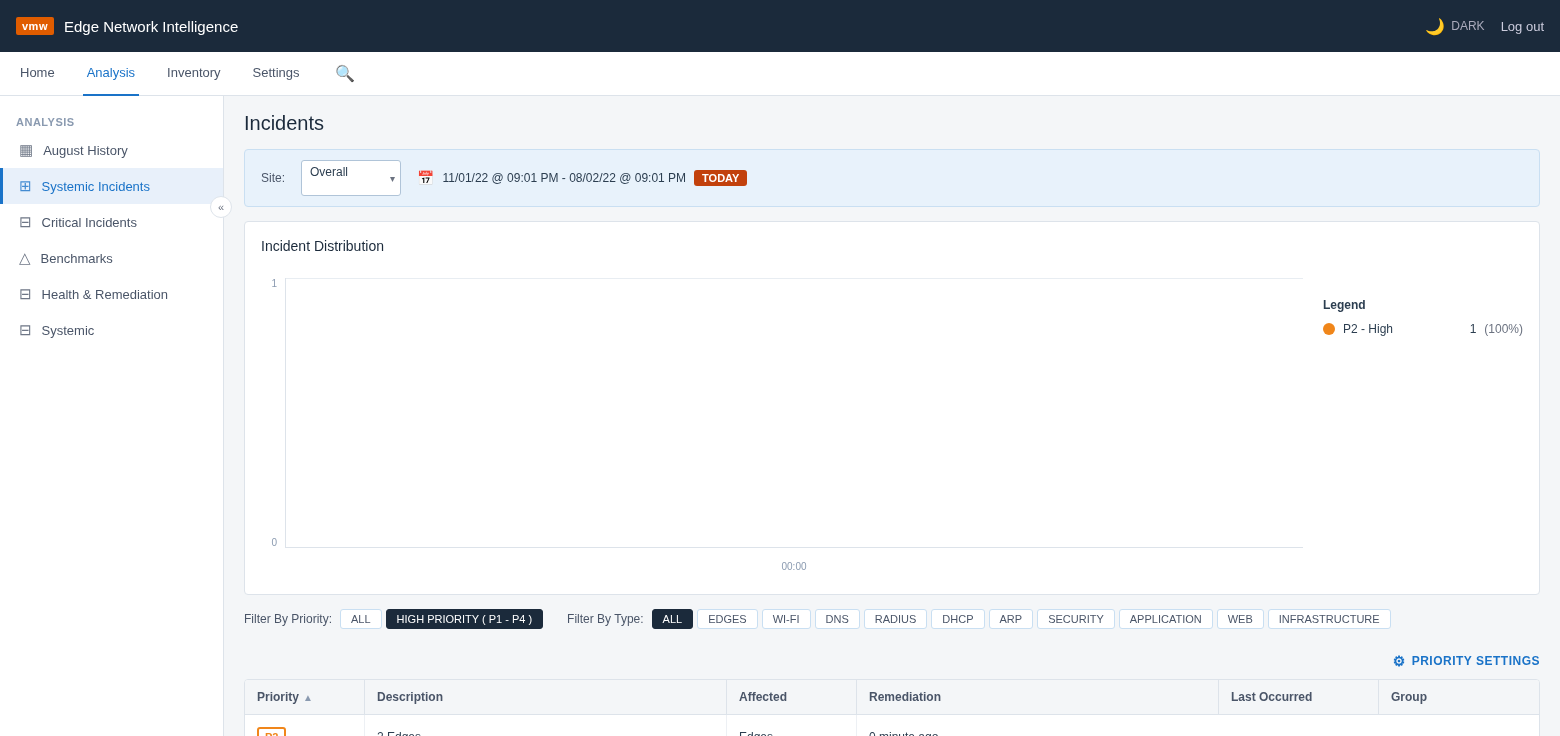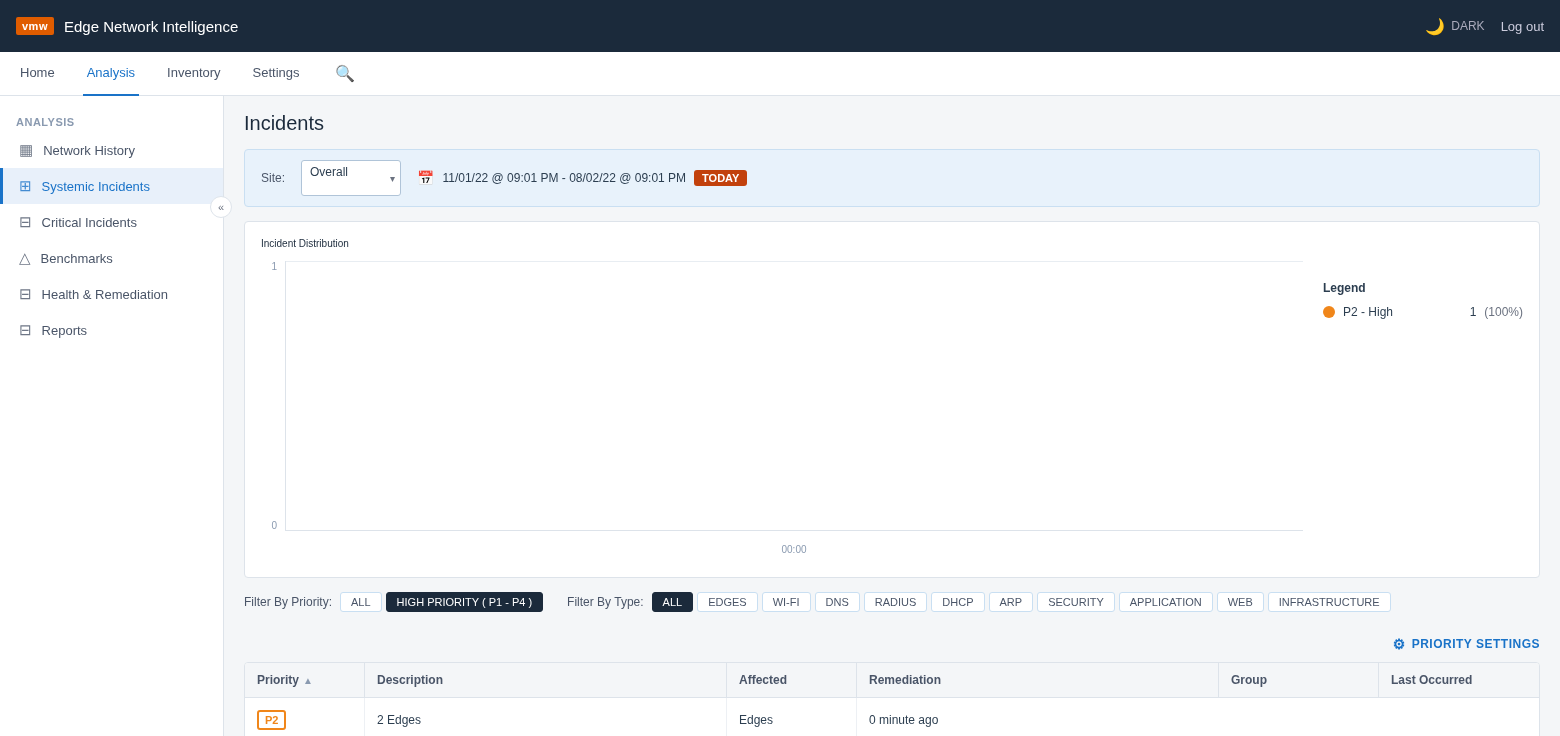--- a/index.html
+++ b/index.html
@@ -171,21 +171,21 @@
     }
 
     
     .chart-card {
       background: white;
       border: 1px solid #dde3ea;
       border-radius: 4px;
       padding: 16px;
       margin-bottom: 14px;
     }
-    .chart-title { font-size: 10px; font-weight: 500; color: #1b2a3b; margin-bottom: 12px; }
+    .chart-title { font-size: 14px; font-weight: 500; color: #1b2a3b; margin-bottom: 24px; }
     .chart-area {
       display: flex;
       gap: 20px;
       align-items: flex-start;
     }
     .chart-plot {
       flex: 1;
       position: relative;
       height: 300px;
     }
@@ -378,41 +378,41 @@
 </div>
 
 <div class="main-layout">
 
   <div class="sidebar" style="position:relative;">
     <div class="collapse-btn">«</div>
     <div class="sidebar-section-label">Analysis</div>
 
     <div class="sidebar-item">
       <span class="sidebar-icon">▦</span>
-      <span>Network History</span>
+      <span>August History</span>
     </div>
     <div class="sidebar-item active">
       <span class="sidebar-icon">⊞</span>
       <span>Systemic Incidents</span>
     </div>
     <div class="sidebar-item">
       <span class="sidebar-icon">⊟</span>
       <span>Critical Incidents</span>
     </div>
     <div class="sidebar-item">
       <span class="sidebar-icon">△</span>
       <span>Benchmarks</span>
     </div>
     <div class="sidebar-item">
       <span class="sidebar-icon">⊟</span>
       <span>Health &amp; Remediation</span>
     </div>
     <div class="sidebar-item">
       <span class="sidebar-icon">⊟</span>
-      <span>Reports</span>
+      <span>Systemic</span>
     </div>
   </div>
 
   <div class="content">
     <h1 class="page-title">Incidents</h1>
 
     <div class="filter-bar">
       <span class="filter-label">Site:</span>
       <div class="select-wrapper">
         <select class="site-select">
@@ -494,24 +494,24 @@
         <div class="th">
           <span>Description</span>
         </div>
         <div class="th">
           <span>Affected</span>
         </div>
         <div class="th">
           <span>Remediation</span>
         </div>
         <div class="th">
+          <span>Last Occurred</span>
+        </div>
+        <div class="th">
           <span>Group</span>
-        </div>
-        <div class="th">
-          <span>Last Occurred</span>
         </div>
       </div>
       <div class="table-row">
         <div class="td">
           <span class="priority-badge">P2</span>
         </div>
         <div class="td">
           <span>2 Edges</span>
         </div>
         <div class="td">

